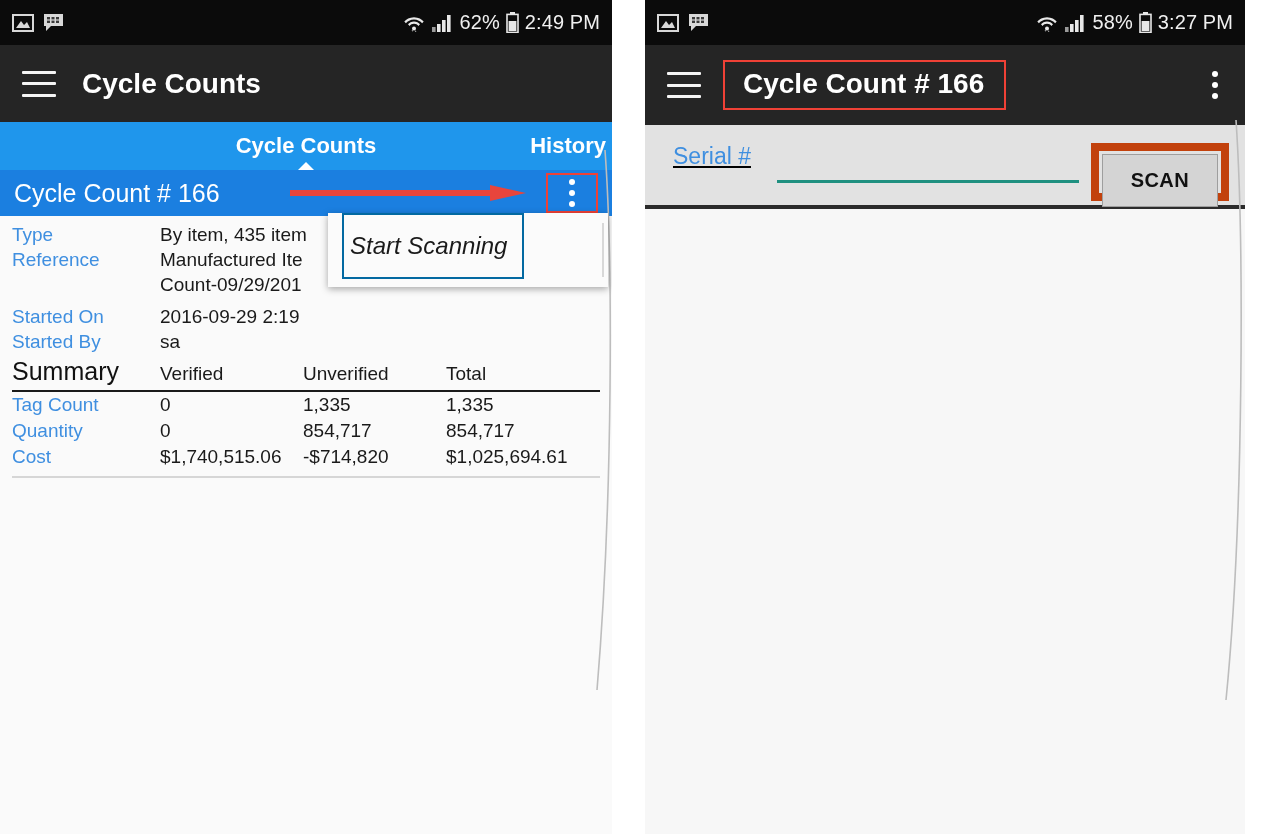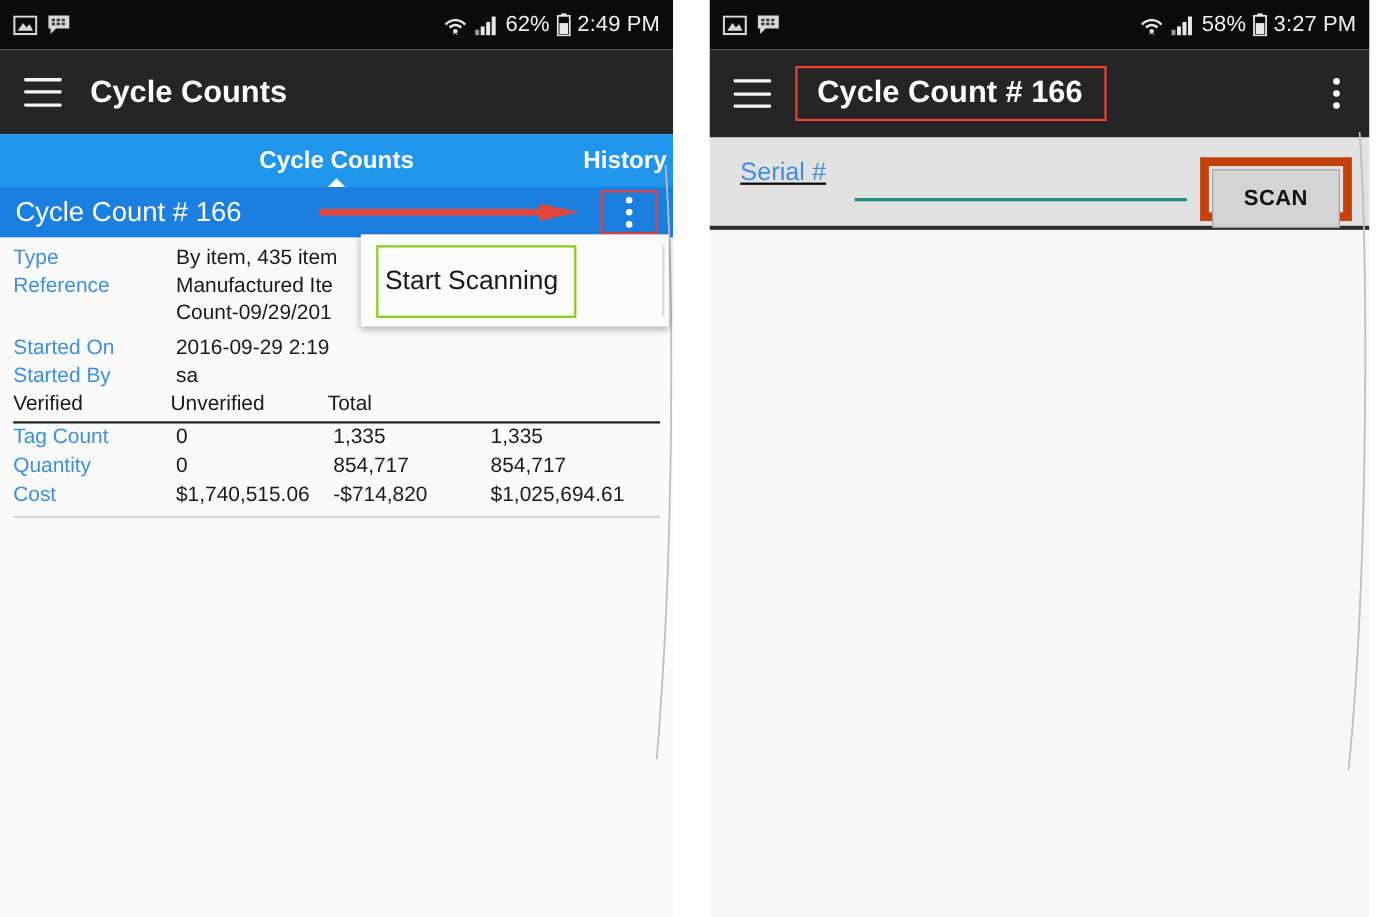--- a/index.html
+++ b/index.html
@@ -299,24 +299,25 @@
   .dd-item {
     font-size: 24px;
     color: #1a1a1a;
     padding: 0 0 0 20px;
     height: 66px;
     display: flex;
     align-items: center;
     cursor: pointer;
   }
   .dd-item-boxed {
-    border: 2px solid #84cc16;
-    margin: 10px 84px 8px 14px;
+    border: 2px solid #0369a1;
+    margin: 0 84px 8px 14px;
     padding-left: 6px;
     height: 62px;
+    font-style: italic;
   }
   .dd-scroll-hint {
     position: absolute;
     right: 4px;
     top: 10px;
     bottom: 10px;
     width: 2px;
     background: #d8d8d8;
   }
 
@@ -490,20 +491,21 @@
         <div class="detail-row">
           <div class="d-label">Started On</div>
           <div class="d-value">2016-09-29 2:19</div>
         </div>
         <div class="detail-row">
           <div class="d-label">Started By</div>
           <div class="d-value">sa</div>
         </div>
 
         <div class="summary-head">
+          <div class="summary-title">Summary</div>
           <div class="sum-col">Verified</div>
           <div class="sum-col">Unverified</div>
           <div class="sum-col">Total</div>
         </div>
         <div class="summary-divider"></div>
 
         <div class="summary-row">
           <div class="s-label">Tag Count</div>
           <div class="s-val">0</div>
           <div class="s-val">1,335</div>

